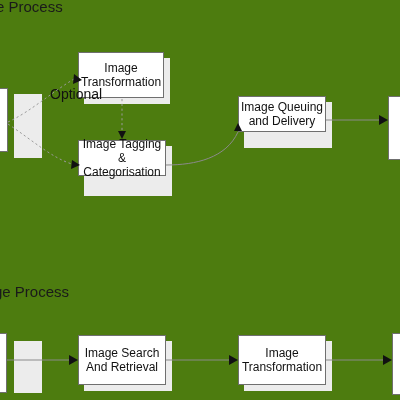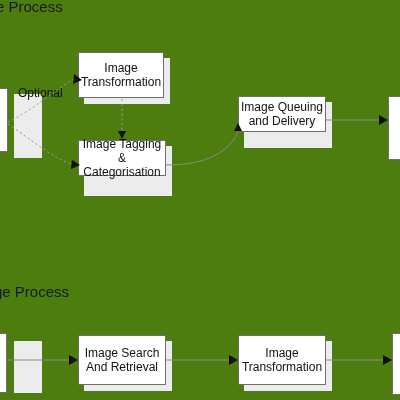--- a/index.html
+++ b/index.html
@@ -4,21 +4,21 @@
 <style>
   html,body{margin:0;padding:0;background:#ffffff;}
   #page{position:relative;width:400px;height:400px;overflow:hidden;background:#4d7c0f;
         font-family:"Liberation Sans",sans-serif;}
   .section-title{position:absolute;font-size:15px;color:#1a1a1a;white-space:nowrap;letter-spacing:0px;}
   .node{position:absolute;box-sizing:border-box;background:#ffffff;border:1px solid #6f6f6f;
         display:flex;align-items:center;justify-content:center;text-align:center;}
   .node-label{font-size:12px;line-height:14px;color:#111111;white-space:pre-line;}
   .shadow{position:absolute;background:#ececec;}
   svg.wires{position:absolute;left:0;top:0;width:400px;height:400px;overflow:visible;}
-  .opt-label{position:absolute;font-size:12px;color:#111111;white-space:nowrap;}
+  .opt-label{position:absolute;font-size:14px;color:#111111;white-space:nowrap;margin-left:32px;}
 </style>
 </head>
 <body>
 
 <div id="page">
 
   <div class="section-title" style="left:-4px;top:-2px;">e Process</div>
 
   <div class="shadow" style="left:14px;top:94px;width:28px;height:64px;"></div>
   <div class="shadow" style="left:84px;top:58px;width:86px;height:46px;"></div>

